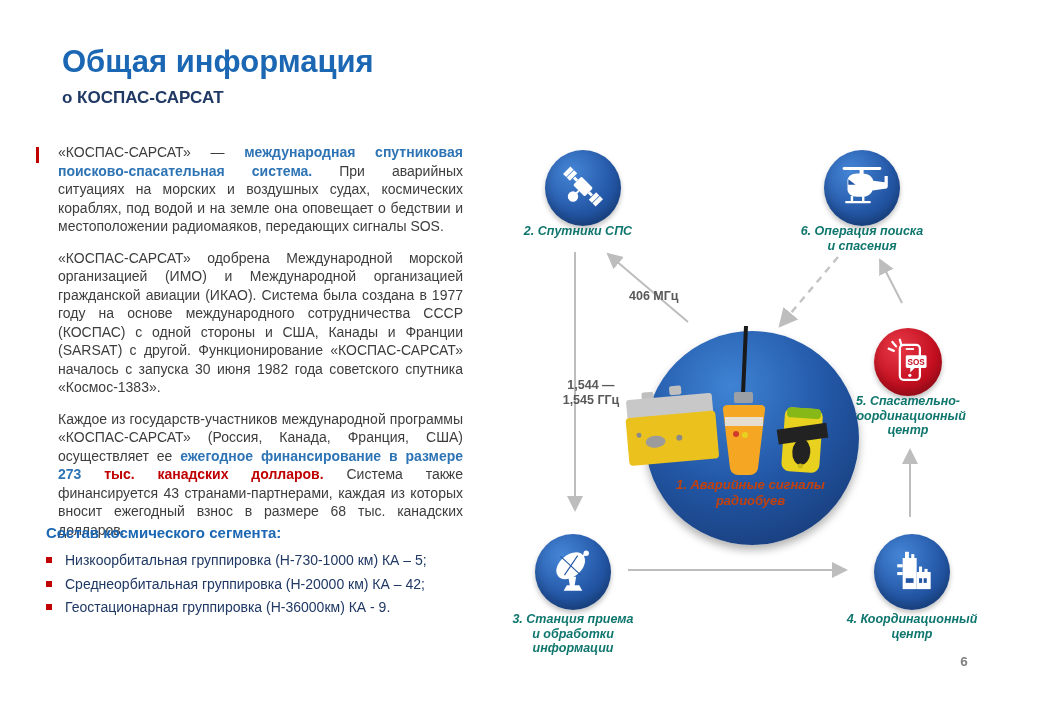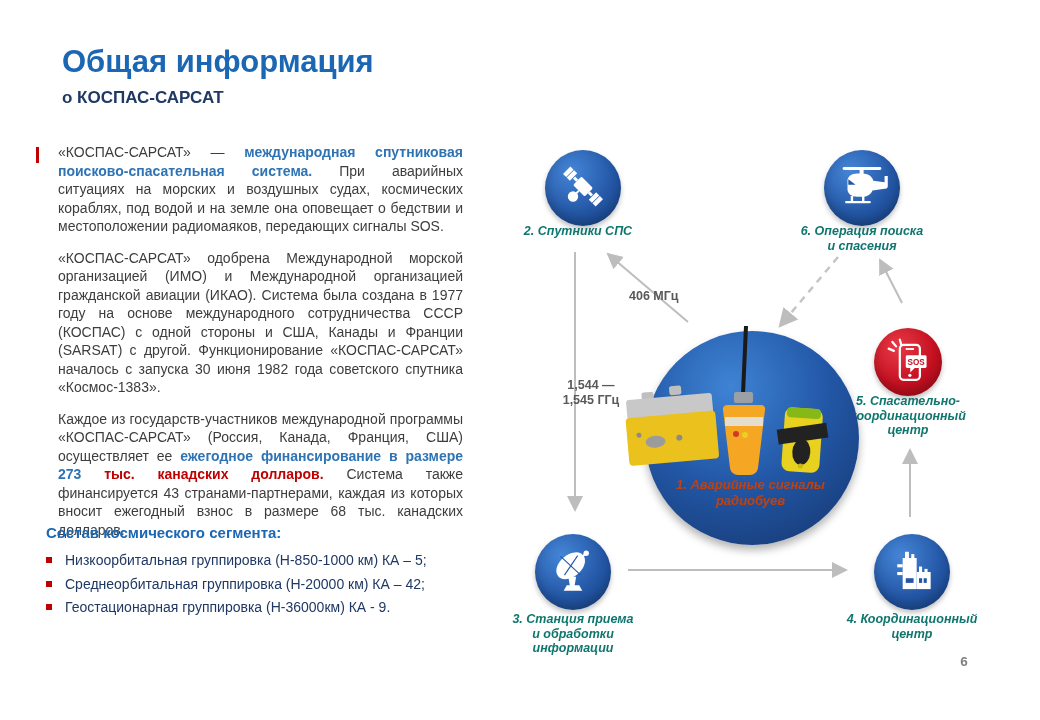--- a/index.html
+++ b/index.html
@@ -71,21 +71,21 @@
   <div class="accent-dash"></div>
   <div class="article">
     <p><span>«КОСПАС-САРСАТ» — </span><span class="hl-blue">международная спутниковая поисково-спасательная система.</span><span> При аварийных ситуациях на морских и воздушных судах, космических кораблях, под водой и на земле она оповещает о бедствии и местоположении радиомаяков, передающих сигналы SOS.</span></p>
     <p>«КОСПАС-САРСАТ» одобрена Международной морской организацией (ИМО) и Международной организацией гражданской авиации (ИКАО). Система была создана в 1977 году на основе международного сотрудничества СССР (КОСПАС) с одной стороны и США, Канады и Франции (SARSAT) с другой. Функционирование «КОСПАС-САРСАТ» началось с запуска 30 июня 1982 года советского спутника «Космос-1383».</p>
     <p><span>Каждое из государств-участников международной программы «КОСПАС-САРСАТ» (Россия, Канада, Франция, США) осуществляет ее </span><span class="hl-blue">ежегодное финансирование в размере 273 </span><span class="hl-red">тыс. канадских долларов.</span><span> Система также финансируется 43 странами-партнерами, каждая из которых вносит ежегодный взнос в размере 68 тыс. канадских долларов.</span></p>
   </div>
 
   <div class="segment">
     <h3>Состав космического сегмента:</h3>
     <ul>
-      <li><span class="sq"></span><span>Низкоорбитальная группировка (Н-850-1000 км) КА – 5;</span></li>
+      <li><span class="sq"></span><span>Низкоорбитальная группировка (Н-730-1000 км) КА – 5;</span></li>
       <li><span class="sq"></span><span>Среднеорбитальная группировка (Н-20000 км) КА – 42;</span></li>
       <li><span class="sq"></span><span>Геостационарная группировка (Н-36000км) КА - 9.</span></li>
     </ul>
   </div>
 
   <svg class="arrows" viewBox="0 0 1040 720">
     <defs>
       <marker id="ah" markerWidth="10" markerHeight="10" refX="7" refY="4" orient="auto">
         <path d="M0,0 L8,4 L0,8 z" fill="#BDBDBD"></path>
       </marker>

